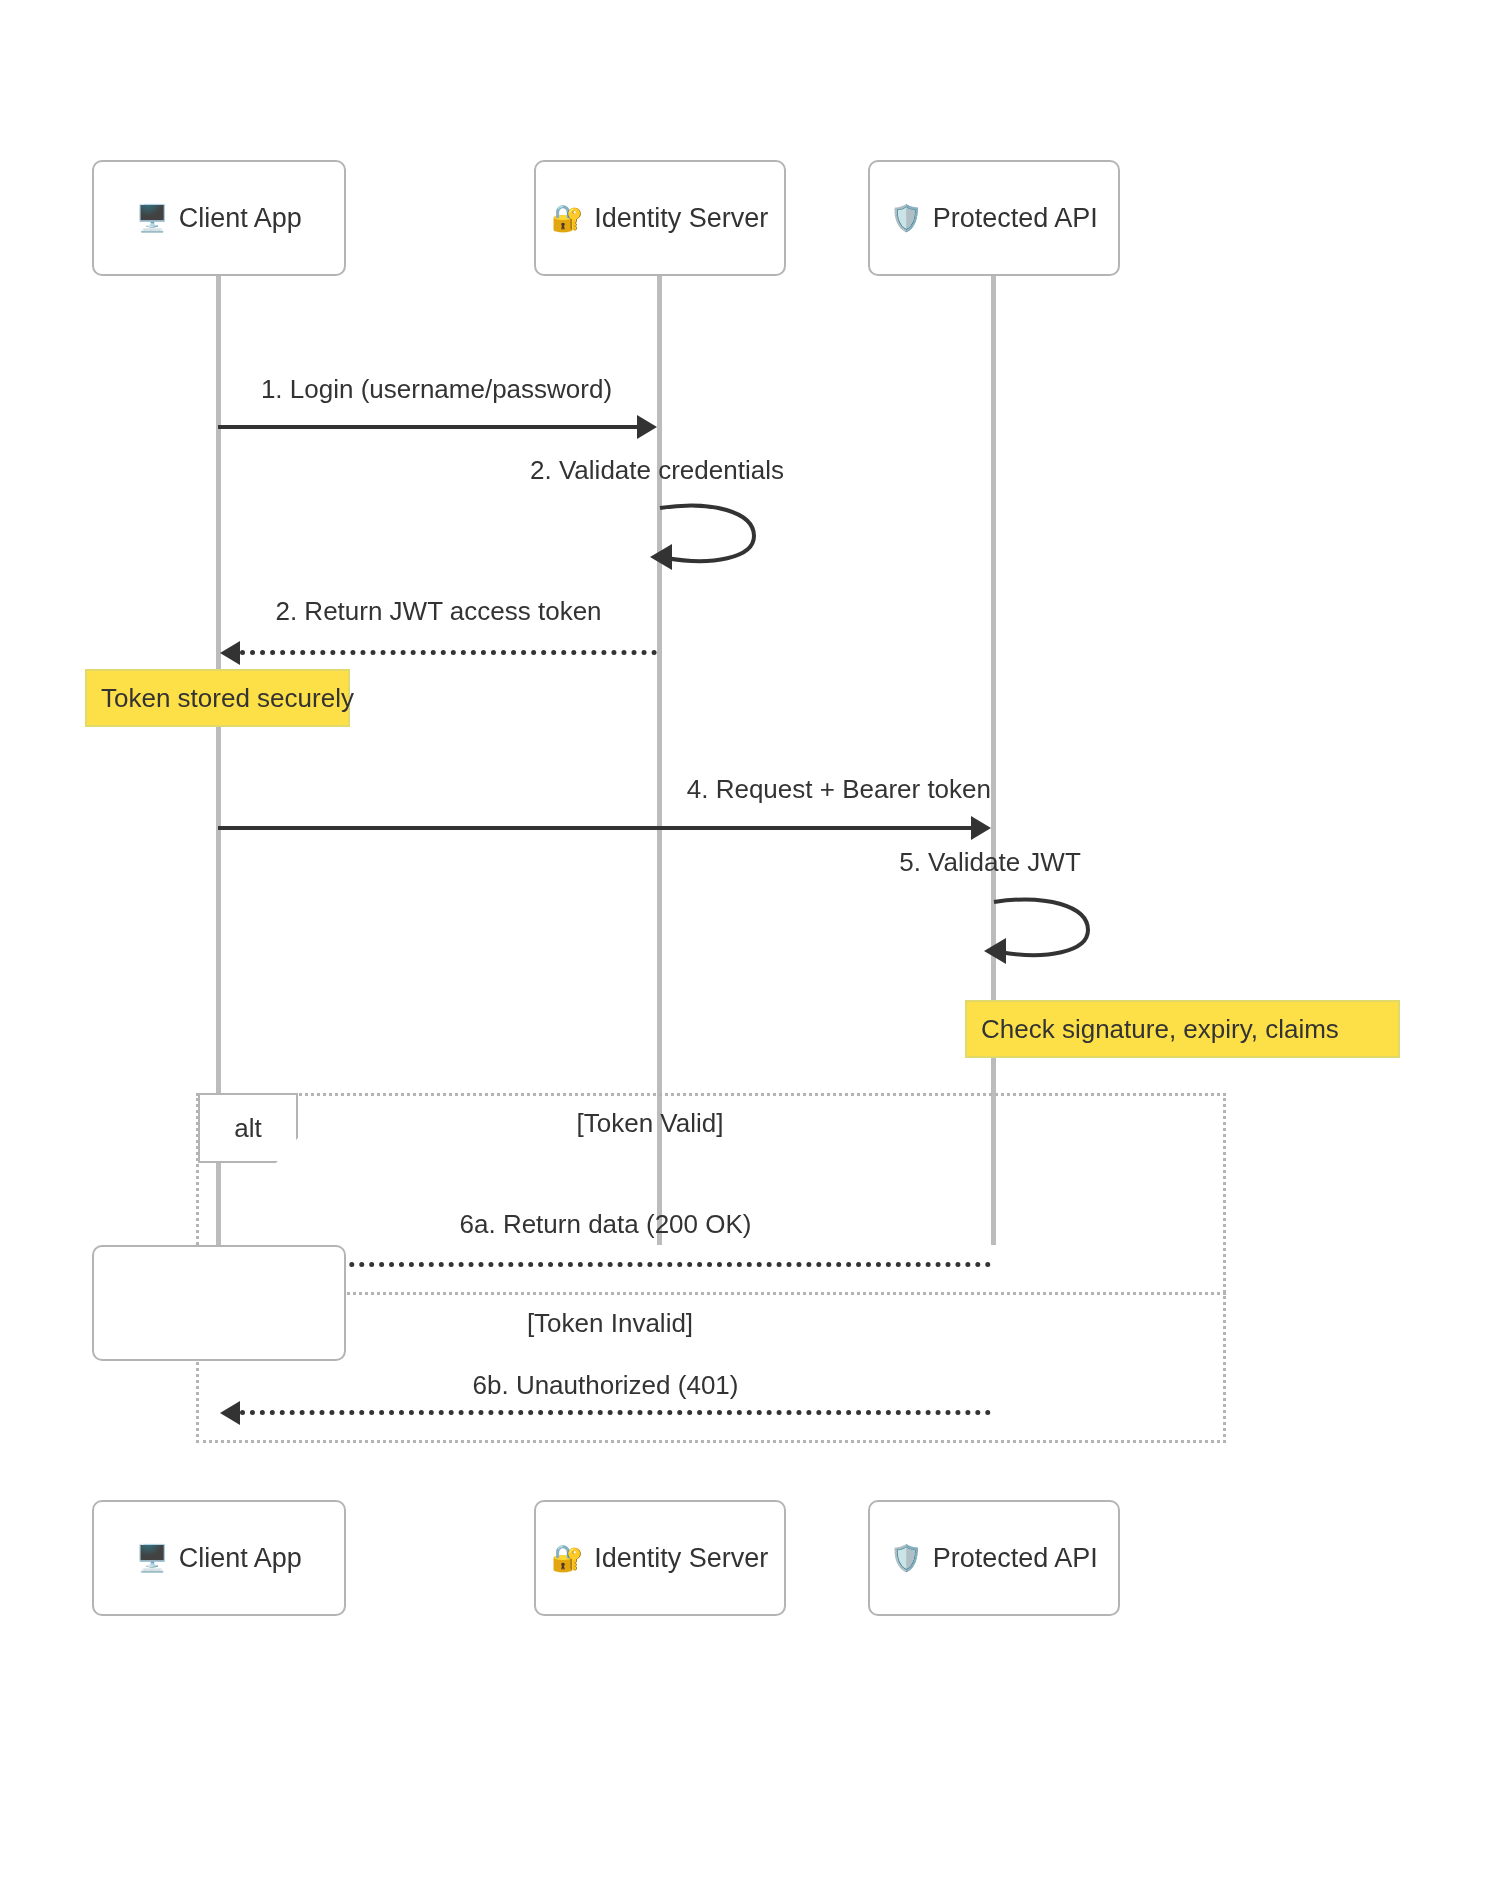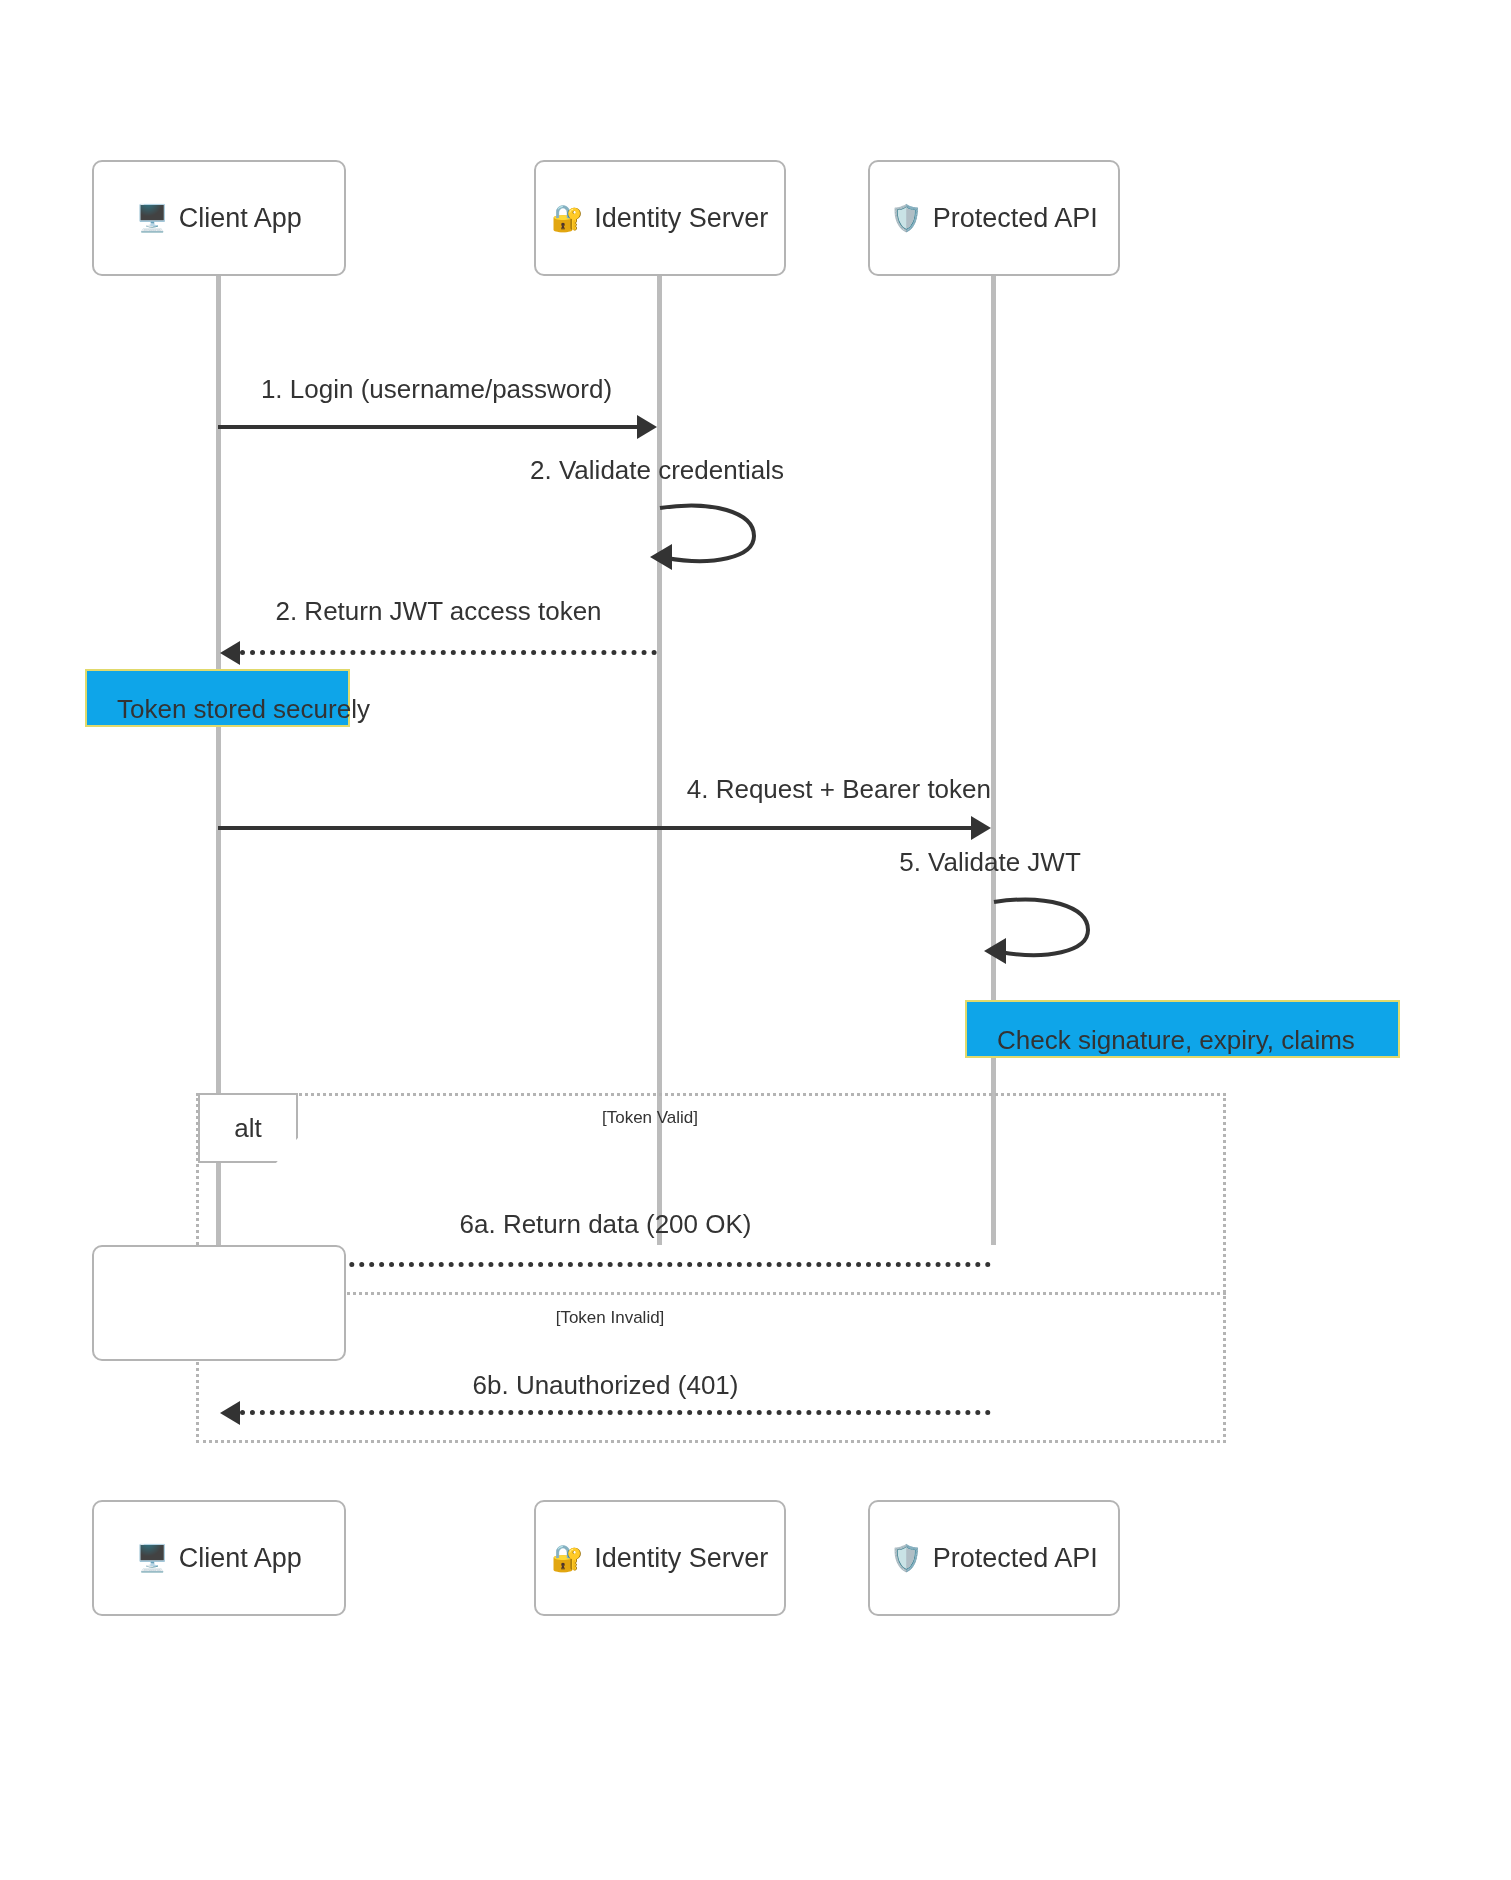--- a/index.html
+++ b/index.html
@@ -69,28 +69,28 @@
   }
   .head-right { border-left: 20px solid #333333; }
   .head-left  { border-right: 20px solid #333333; }
 
   
   .selfloop { position: absolute; }
 
   
   .note {
     position: absolute;
-    background: #0ea5e9;
+    background: #fde047;
     border: 2px solid #e1d96b;
     color: #333333;
     font-size: 26px;
     display: flex;
-    align-items: flex-end;
-    white-space: nowrap;
-    padding: 0 30px;
+    align-items: center;
+    white-space: nowrap;
+    padding: 0 14px;
   }
 
   
   .frag-box {
     position: absolute;
     border: 3px dotted #b4b4b4;
     background: transparent;
   }
   .frag-divider {
     position: absolute;
@@ -104,21 +104,21 @@
     color: #333333;
     font-size: 26px;
     display: flex;
     align-items: center;
     justify-content: center;
     clip-path: polygon(0 0, 100% 0, 100% 64%, 78% 100%, 0 100%);
   }
   .frag-cond {
     position: absolute;
     color: #333333;
-    font-size: 17px;
+    font-size: 26px;
     white-space: nowrap;
     text-align: center;
   }
 </style>
 </head>
 <body>
 
 <div id="diagram-root">
 
   <div class="participant" style="left:92px; top:160px; width:254px; height:116px;">

